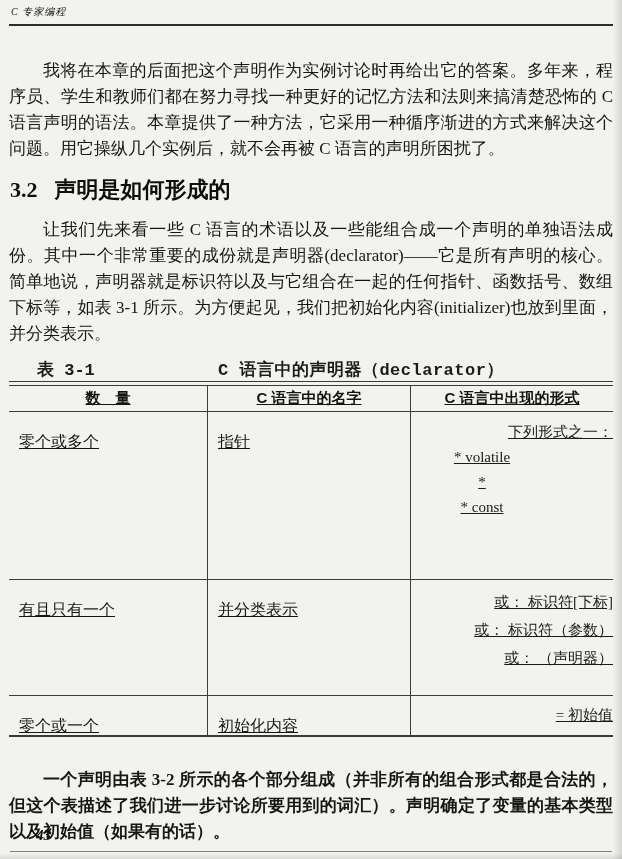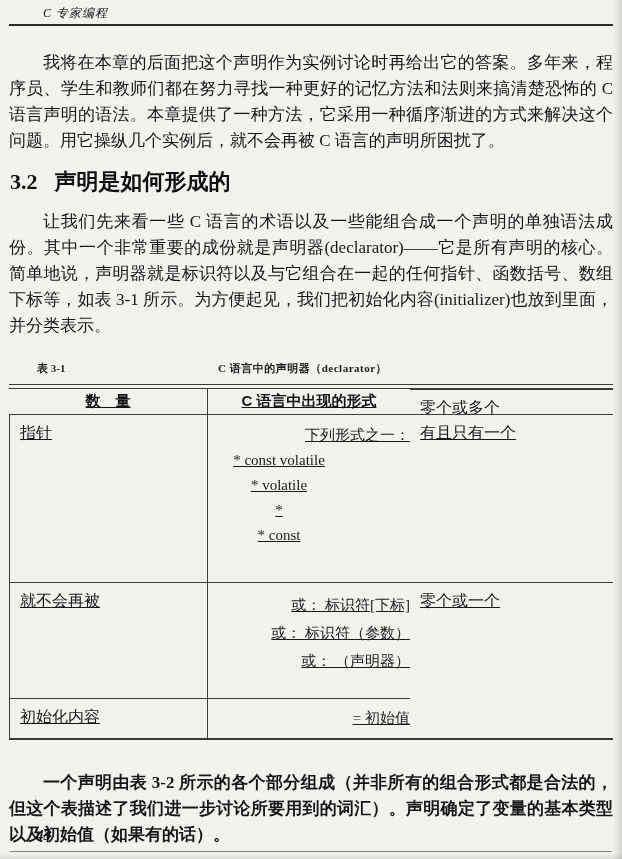--- a/index.html
+++ b/index.html
@@ -19,67 +19,67 @@
   }
   .page::before{ 
     content:"";position:absolute;left:0;right:0;bottom:0;height:6px;
     background:linear-gradient(to bottom, rgba(0,0,0,0), rgba(0,0,0,0.10));
     pointer-events:none;z-index:2;
   }
 
   
   .running-header{
     position:absolute;left:11px;top:5px;
-    font-size:12px;font-style:italic;letter-spacing:1px;color:#161616;margin-left:32px;
+    font-size:10px;font-style:italic;letter-spacing:1px;color:#161616;
   }
   .header-rule{
     position:absolute;left:9px;top:24px;width:604px;height:2px;background:#2c2c2a;
   }
 
-  .content{position:absolute;left:9px;top:26px;width:604px;}
+  .content{position:absolute;left:9px;top:34px;width:604px;}
 
   .body-par{
     margin:0;font-size:17px;line-height:26px;text-align:justify;
     text-indent:2em;color:#161616;
   }
   .par-1{margin-top:24px;}
   .par-2{margin-top:13px;}
   .par-3{margin-top:30px;font-weight:bold;}
 
   .section-heading{
     margin:14px 0 0 1px;display:flex;align-items:flex-end;
     font-size:22px;font-weight:bold;line-height:28px;color:#0e0e0e;
   }
   .section-number{margin-right:17px;}
 
   
   .table-caption{
-    position:relative;margin-top:22px;height:19px;
-    font-family:Liberation Serif, serif;font-size:11px;font-weight:bold;color:#1c1c1c;
+    position:relative;margin-top:11px;height:19px;
+    font-family:Liberation Mono, monospace;font-size:17px;font-weight:bold;color:#1c1c1c;
   }
   .table-caption-label{position:absolute;left:28px;top:0;}
   .table-caption-title{position:absolute;left:209px;top:0;letter-spacing:0.5px;}
 
   
   .tbl{margin-top:4px;width:604px;}
   .tbl-top-rule{height:3px;border-top:1.5px solid #3a3a38;border-bottom:1px solid #3a3a38;}
   .tbl-grid{
     display:grid;
     grid-template-columns:198px 203px 1fr;
     grid-template-rows:25px 168px 116px 40px;
     border-bottom:2px solid #3a3a38;
   }
   .cell{box-sizing:border-box;text-decoration:underline;}
   .col-2,.col-3{border-left:1px solid #3c3c3a;}
   .body-row{border-top:1px solid #3c3c3a;}
   .th{
     font-family:"Liberation Sans",sans-serif;font-weight:bold;font-size:15px;
     text-align:center;padding-top:3px;color:#141414;
   }
-  .td{font-size:16px;padding:8px 6px 0 10px;color:#161616;}
+  .td{font-size:16px;padding:20px 6px 0 10px;color:#161616;}
   .forms-cell{font-size:15px;padding:8px 0 0 0;}
   .forms-line{line-height:25px;padding-left:8px;white-space:pre;text-align:right;}
   .row-2 .forms-line{line-height:28px;padding-left:6px;}
   .row-3 .forms-line{line-height:22px;padding-left:6px;}
   .fl-center{width:130px;padding-left:0;margin-left:6px;text-align:center;}
   .fl-indent{padding-left:44px;}
 
   
   .page-number{
     position:absolute;left:36px;top:827px;
@@ -113,34 +113,34 @@
     <div class="table-caption">
       <span class="table-caption-label">表 3-1</span>
       <span class="table-caption-title">C 语言中的声明器（declarator）</span>
     </div>
 
     <div class="tbl">
       <div class="tbl-top-rule"></div>
       <div class="tbl-grid">
 
         <div class="cell th col-1">数　量</div>
+        <div class="cell th col-2">C 语言中的名字</div>
         <div class="cell th col-3">C 语言中出现的形式</div>
 
         <div class="cell td col-1 body-row row-1">零个或多个</div>
         <div class="cell td col-2 body-row row-1">指针</div>
         <div class="cell forms-cell col-3 body-row row-1">
           <div class="forms-line">下列形式之一：</div>
-          <div class="forms-line fl-center">* const volatile</div>
           <div class="forms-line fl-center">* volatile</div>
           <div class="forms-line fl-center">*</div>
           <div class="forms-line fl-center">* const</div>
         </div>
 
         <div class="cell td col-1 body-row row-2">有且只有一个</div>
-        <div class="cell td col-2 body-row row-2">就不会再被</div>
+        <div class="cell td col-2 body-row row-2">并分类表示</div>
         <div class="cell forms-cell col-3 body-row row-2">
           <div class="forms-line">或： 标识符[下标]</div>
           <div class="forms-line">或： 标识符（参数）</div>
           <div class="forms-line">或： （声明器）</div>
         </div>
 
         <div class="cell td col-1 body-row row-3">零个或一个</div>
         <div class="cell td col-2 body-row row-3">初始化内容</div>
         <div class="cell forms-cell col-3 body-row row-3">
           <div class="forms-line">= 初始值</div>

